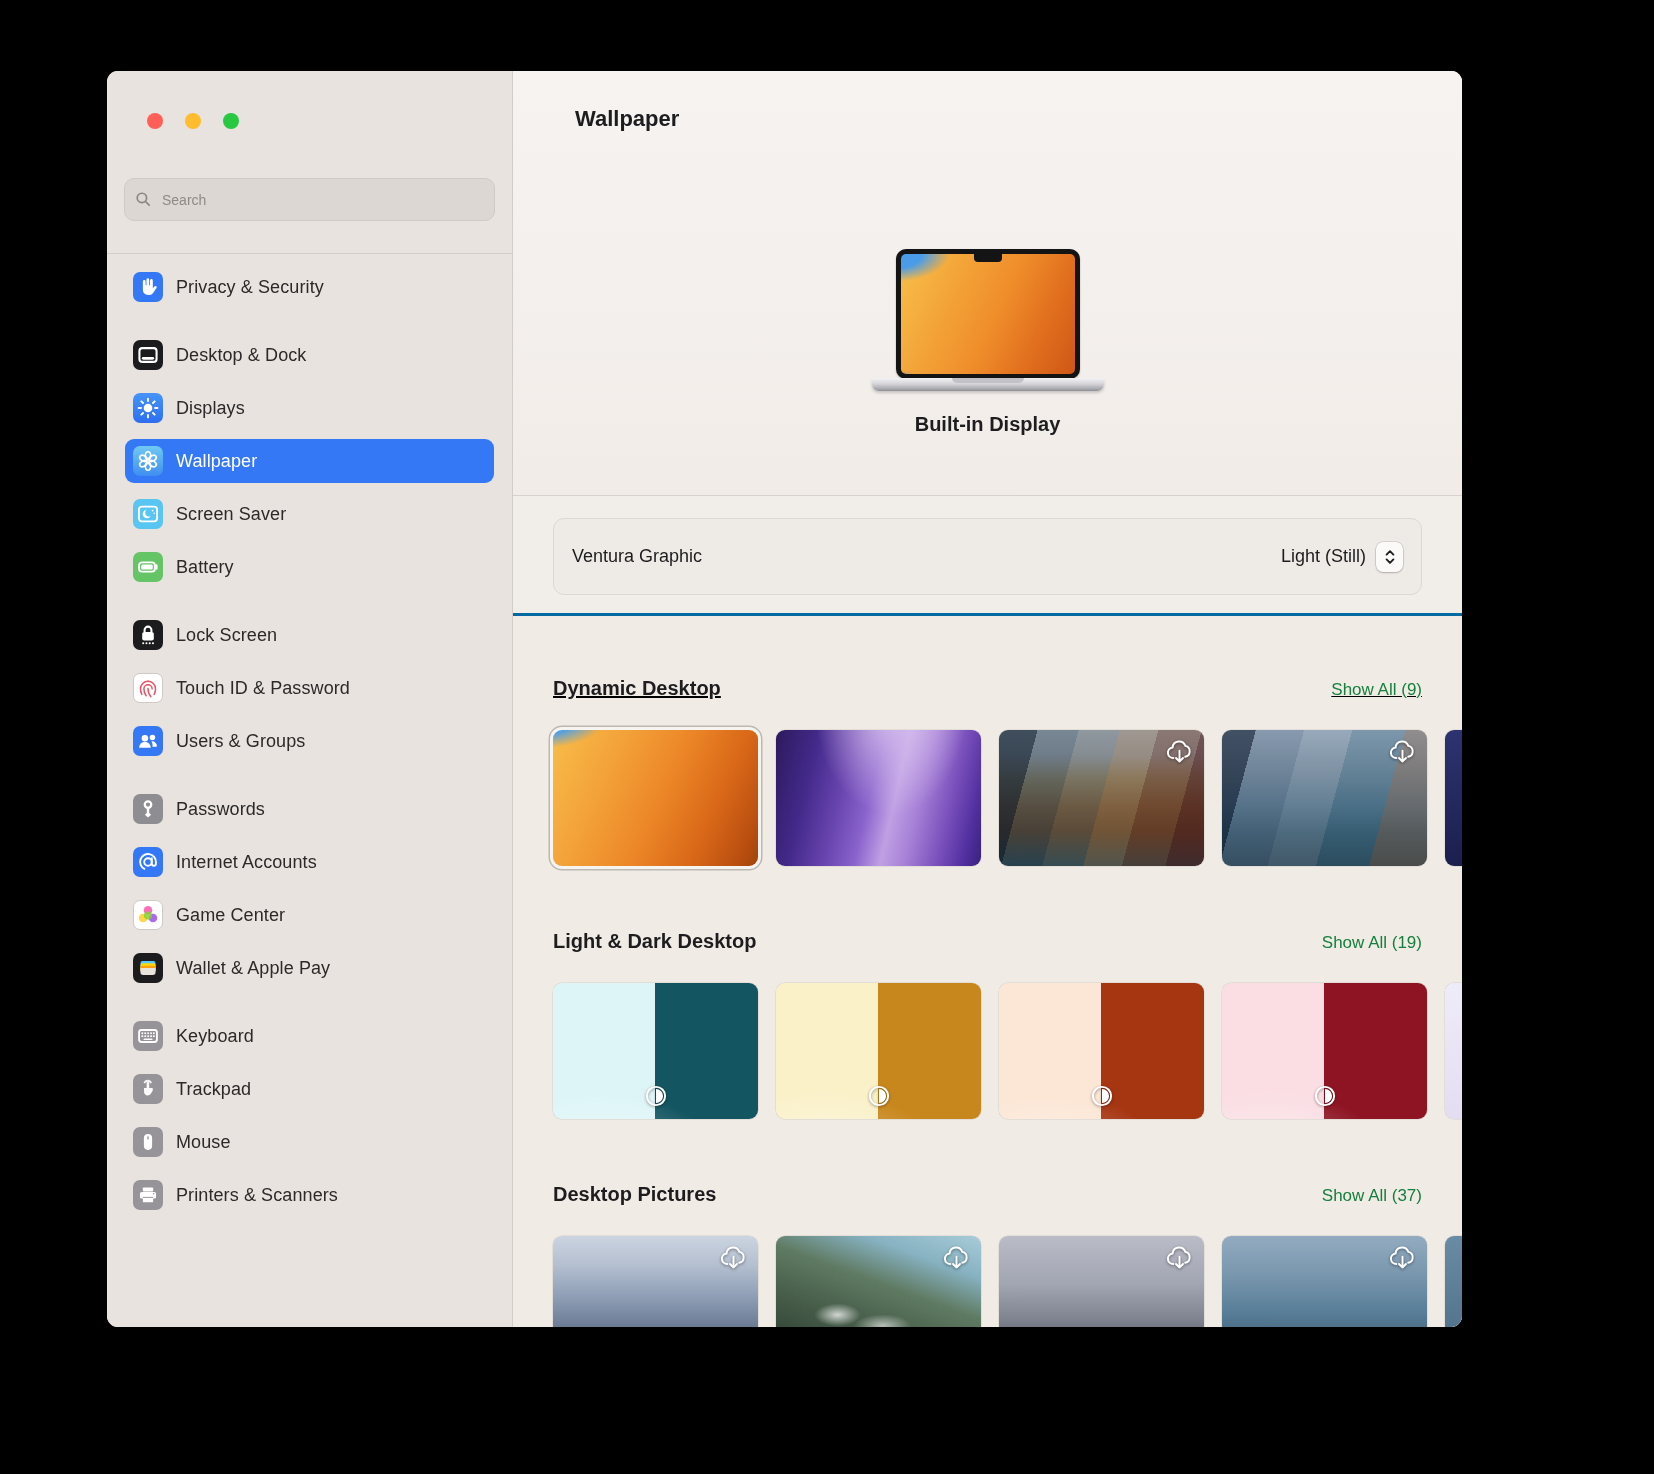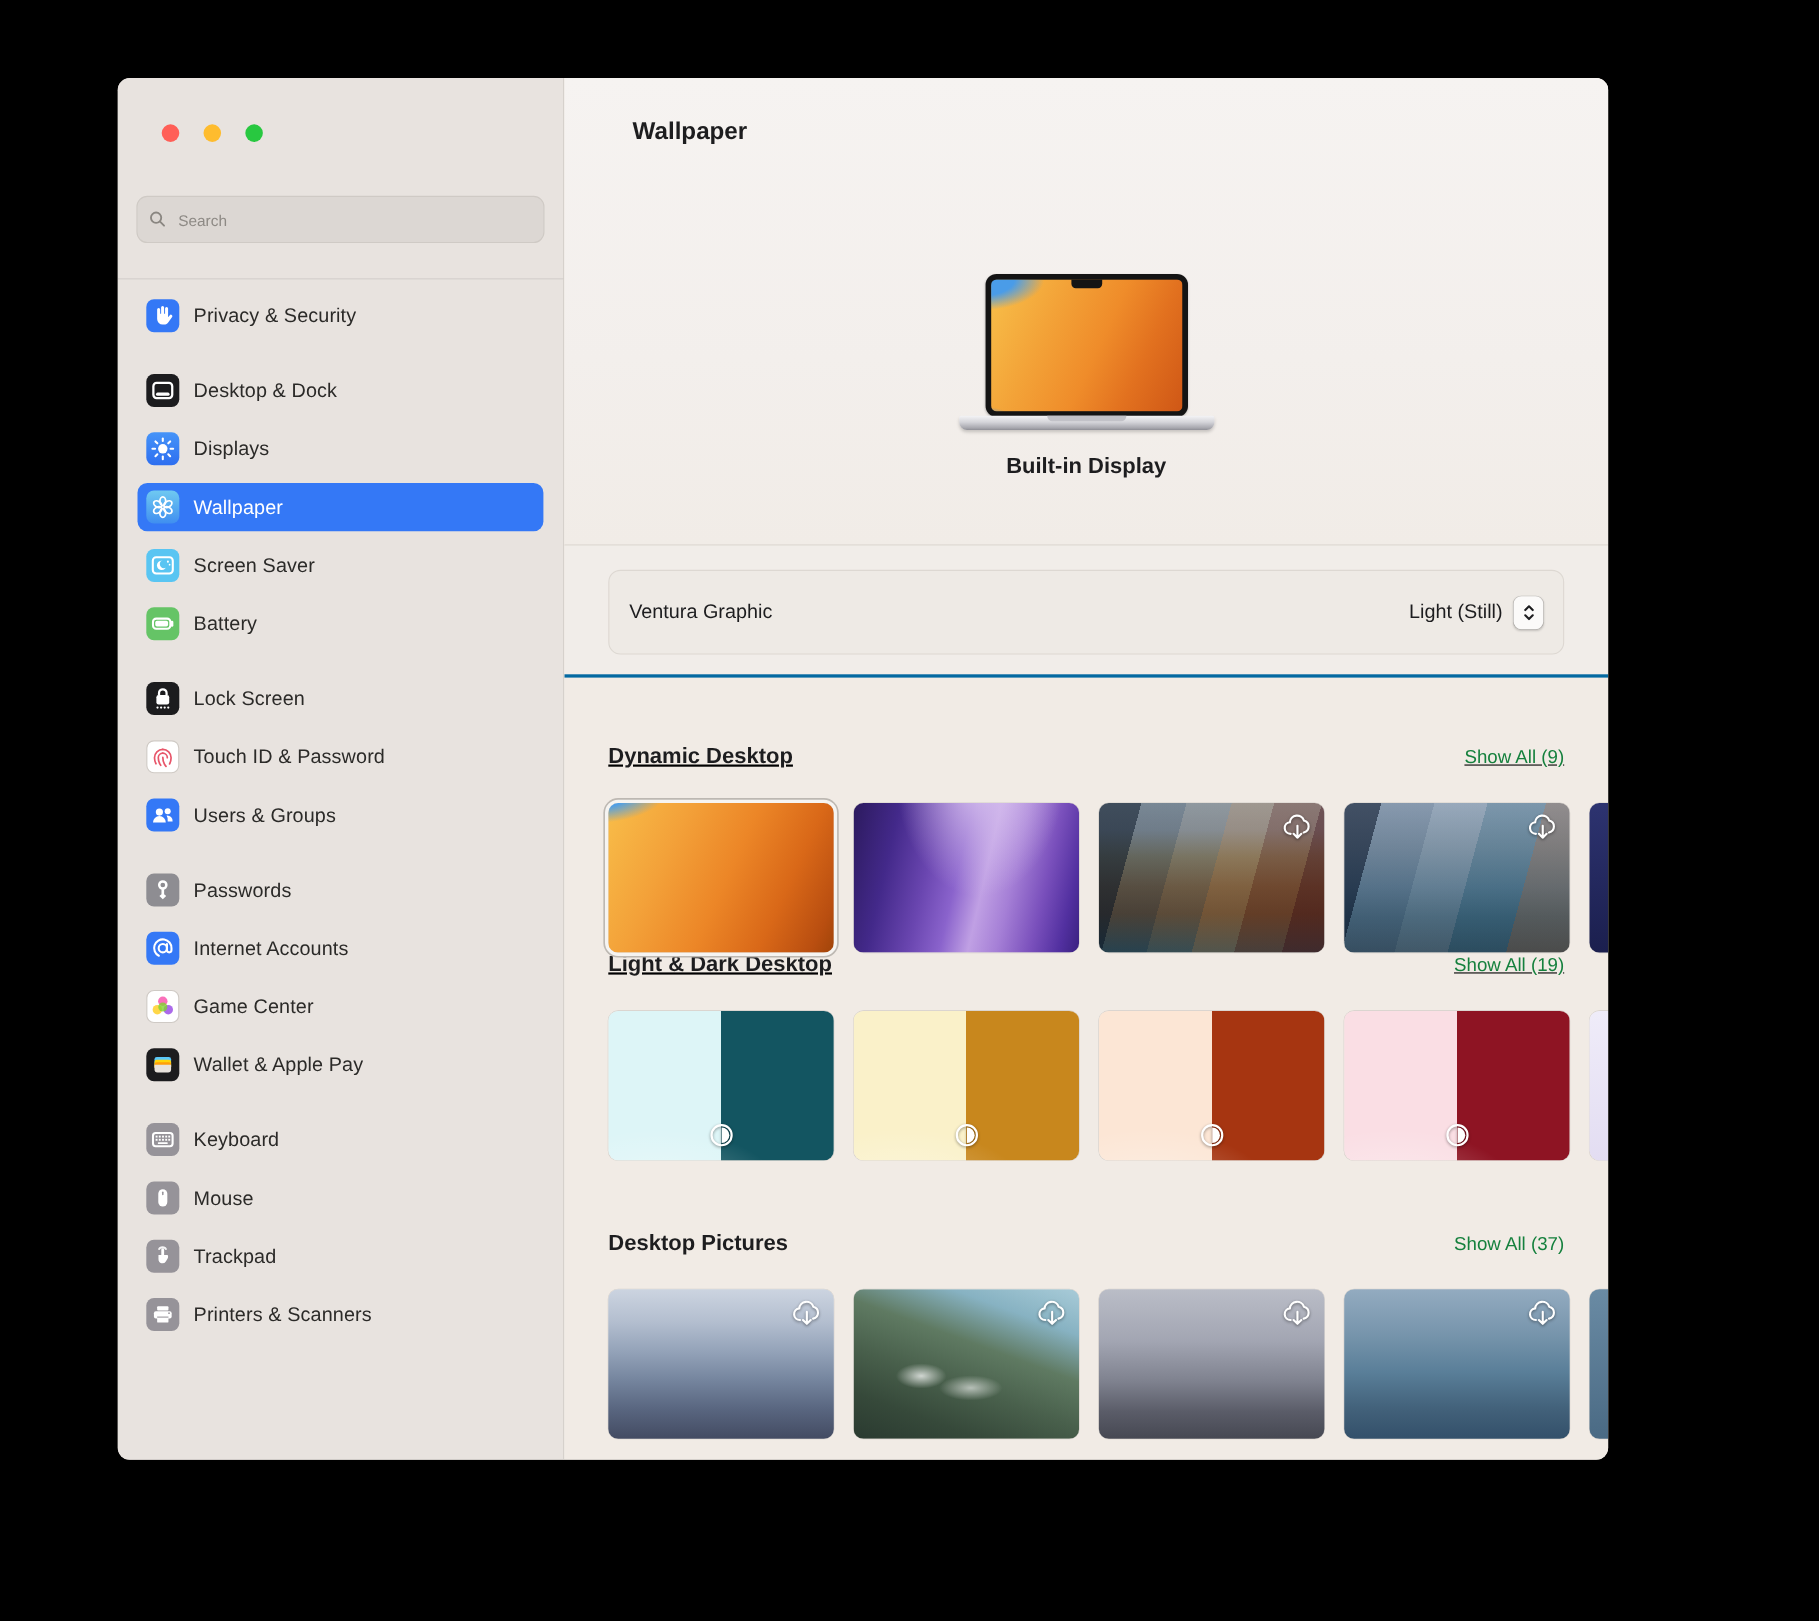--- a/index.html
+++ b/index.html
@@ -69,21 +69,21 @@
            display:flex;align-items:center;justify-content:center;}
   .sections{position:absolute;left:0;right:0;top:546px;bottom:0;padding:0 40px;overflow:hidden;}
   .sec-head{display:flex;align-items:baseline;width:869px;}
   .sec-title{font-size:20px;font-weight:700;color:#1d1d1f;}
   .show-all{margin-left:auto;font-size:17px;color:#15803d;}
   .thumb-row{display:flex;gap:18px;margin-top:30px;width:2000px;}
   .thumb{width:205px;height:136px;flex:0 0 205px;border-radius:9px;position:relative;
          box-shadow:0 0 0 .5px rgba(0,0,0,.12);}
   .thumb.selected{box-shadow:0 0 0 3px #f6f4f1,0 0 0 4.5px #bdb8b2;}
   .sec1{margin-top:60px;text-decoration:underline;}
-  .sec2{text-decoration:underline;}
+  .sec2{margin-top:64px;}
   .sec3{margin-top:64px;}
   .cloud{position:absolute;top:8px;right:9px;width:31px;height:31px;
          filter:drop-shadow(0 1px 1.5px rgba(0,0,0,.45));}
   .halfmoon{position:absolute;left:50%;transform:translateX(-50%);bottom:12px;width:22px;height:22px;
          filter:drop-shadow(0 1px 1.5px rgba(0,0,0,.4));}
   
   .th-ventura-graphic{background:
       radial-gradient(140% 90% at -8% -8%, #4f9fe6 0%, #4f9fe6 13%, rgba(79,159,230,0) 24%),
       radial-gradient(120% 70% at -10% 112%, #3f83cf 0%, #3f83cf 9%, rgba(63,131,207,0) 19%),
       linear-gradient(115deg,#f8bd49 0%,#f3a139 28%,#ec8627 52%,#d96818 74%,#b94e10 92%,#a04409 100%);}
@@ -324,37 +324,37 @@
                   <rect x="9.9" y="6.6" width="1" height="1"></rect>
                   <rect x="4.4" y="8.4" width="5.2" height=".95" rx=".3"></rect>
                 </g>
               </svg>
             </span>
             <span class="slabel">Keyboard</span>
           </div>
           <div class="srow">
             <span class="sicon" style="background: rgb(150, 147, 153);">
               <svg viewBox="0 0 14 14">
-                <rect x="4.6" y="2.4" width="4.8" height="9.2" rx="2.4" fill="#fff"></rect>
-                <rect x="6.6" y="3.6" width=".8" height="2" rx=".4" fill="#969399"></rect>
-              </svg>
-            </span>
-            <span class="slabel">Mouse</span>
-          </div>
-          <div class="srow">
-            <span class="sicon" style="background: rgb(150, 147, 153);">
-              <svg viewBox="0 0 14 14">
                 <g fill="#fff">
                   <rect x="6.2" y="2.8" width="1.5" height="4.4" rx=".75"></rect>
                   <path d="M4.7 6.4h4.9a1.9 1.9 0 01-.1 2l-.9 1.4a2.1 2.1 0 01-1.8 1H6.3a2.4 2.4 0 01-1.6-2.3z"></path>
                   <path d="M4.4 3.4a2.6 2.6 0 014.9 0l-.9.35a1.7 1.7 0 00-3.1 0z" opacity=".9"></path>
                 </g>
               </svg>
             </span>
             <span class="slabel">Trackpad</span>
+          </div>
+          <div class="srow">
+            <span class="sicon" style="background: rgb(150, 147, 153);">
+              <svg viewBox="0 0 14 14">
+                <rect x="4.6" y="2.4" width="4.8" height="9.2" rx="2.4" fill="#fff"></rect>
+                <rect x="6.6" y="3.6" width=".8" height="2" rx=".4" fill="#969399"></rect>
+              </svg>
+            </span>
+            <span class="slabel">Mouse</span>
           </div>
           <div class="srow">
             <span class="sicon" style="background: rgb(150, 147, 153);">
               <svg viewBox="0 0 14 14">
                 <g fill="#fff">
                   <rect x="4" y="2.6" width="6" height="2.3" rx=".5"></rect>
                   <rect x="2.3" y="5.3" width="9.4" height="3.8" rx="1"></rect>
                   <rect x="4" y="8.1" width="6" height="3.2" rx=".5"></rect>
                 </g>
                 <rect x="4" y="8.1" width="6" height=".55" fill="#969399"></rect>

